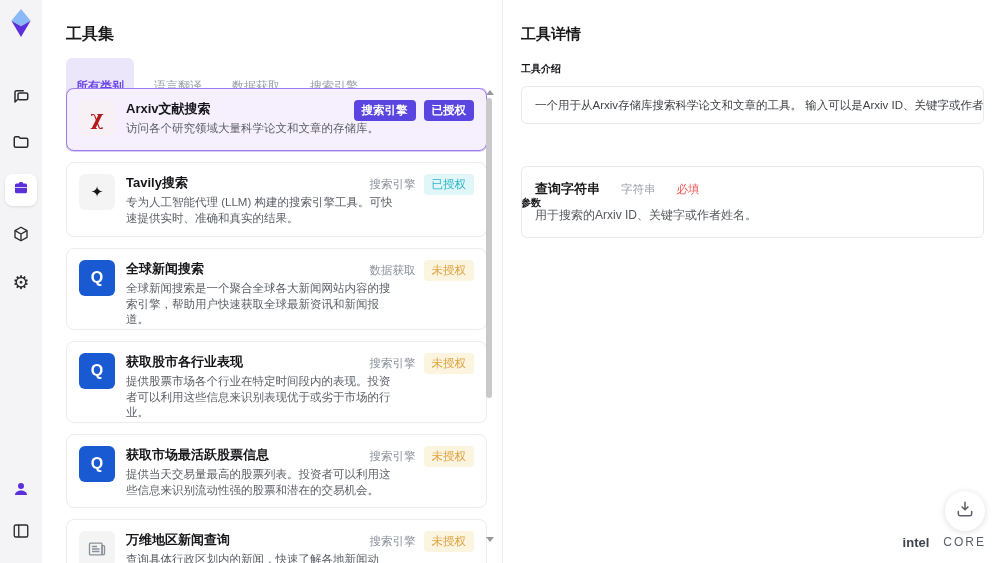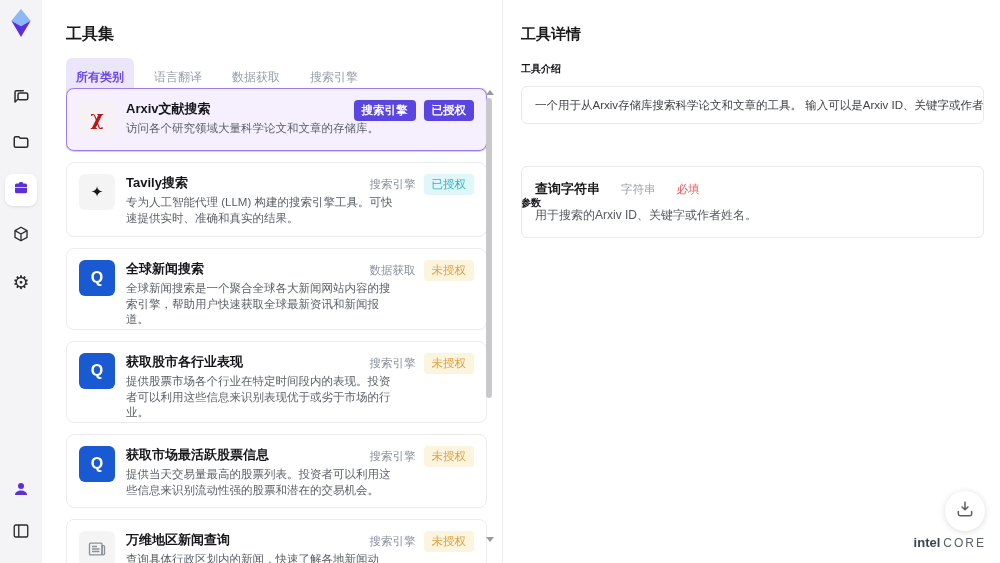--- a/index.html
+++ b/index.html
@@ -16,21 +16,21 @@
   .rail .nav-btn.active { background:#fff; box-shadow:0 1px 3px rgba(0,0,0,.10); }
   .rail .spacer { flex:1; }
   .rail .bottom { display:flex; flex-direction:column; gap:10px; align-items:center; margin-bottom:14px; }
   .gear-glyph { font-size:19px; line-height:1; color:#2b2b2b;
     font-family:"DejaVu Sans",sans-serif; }
 
   
   .list-panel { position:absolute; left:42px; top:0; width:460px; height:424px; background:#fff; }
   .list-title { position:absolute; left:24px; top:24px; font-size:16px; font-weight:bold; }
   .tabs { position:absolute; left:24px; top:58px; display:flex; gap:10px; align-items:center; }
-  .tab { font-size:12px; color:#9aa0a8; padding:11px 10px; border-radius:6px; cursor:pointer; white-space:nowrap; }
+  .tab { font-size:12px; color:#9aa0a8; padding:20px 10px; border-radius:6px; cursor:pointer; white-space:nowrap; }
   .tab.active { background:#ece6fb; color:#6a46e8; font-weight:bold; }
 
   .cards { position:absolute; left:24px; top:88px; width:421px; height:475px;
     display:flex; flex-direction:column; gap:11px; overflow:hidden; }
   .card { position:relative; border:1px solid #ececf0; border-radius:8px; background:#fff;
     padding:11px 12px; display:flex; gap:11px; flex:none; cursor:pointer; }
   .card.selected { background:#f6f0fe; border-color:#9b7df0; box-shadow:0 0 0 1px #d9cbf8; }
   .h63{height:63px}.h75{height:75px}.h82{height:82px}.h74{height:74px}
   .tool-ico { width:36px; height:36px; border-radius:6px; flex:none;
     display:flex; align-items:center; justify-content:center; }
@@ -73,21 +73,21 @@
   .param-head { display:flex; align-items:baseline; gap:21px; }
   .param-name { font-size:13px; font-weight:bold; }
   .param-type { font-size:11.5px; color:#9aa0a8; }
   .param-req { font-size:11.5px; color:#f25555; }
   .param-desc { margin-top:9px; font-size:12px; color:#55595f; }
 
   
   .dl-btn { position:absolute; right:15px; bottom:32px; width:40px; height:40px; border-radius:50%;
     background:#fff; box-shadow:0 1px 6px rgba(0,0,0,.14); display:flex; align-items:center;
     justify-content:center; cursor:pointer; }
-  .brand { position:absolute; right:14px; bottom:13px; display:flex; align-items:center; gap:3px;
+  .brand { position:absolute; right:14px; bottom:13px; display:flex; align-items:flex-start; gap:14px;
     color:#3d434c; }
   .brand .b-intel { font-size:13px; font-weight:bold; letter-spacing:0; }
   .brand .b-core { font-size:12px; letter-spacing:2px; color:#5a6069; text-transform:uppercase; }
 </style>
 </head>
 <body>
 
 <div class="rail">
   <div class="logo">
     <svg width="26" height="30" viewBox="0 0 24 28">

